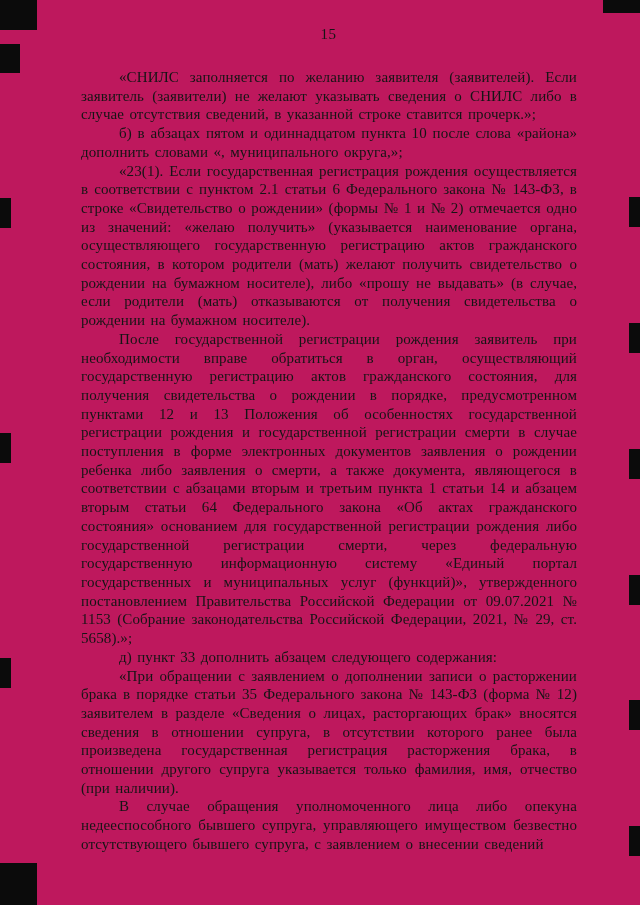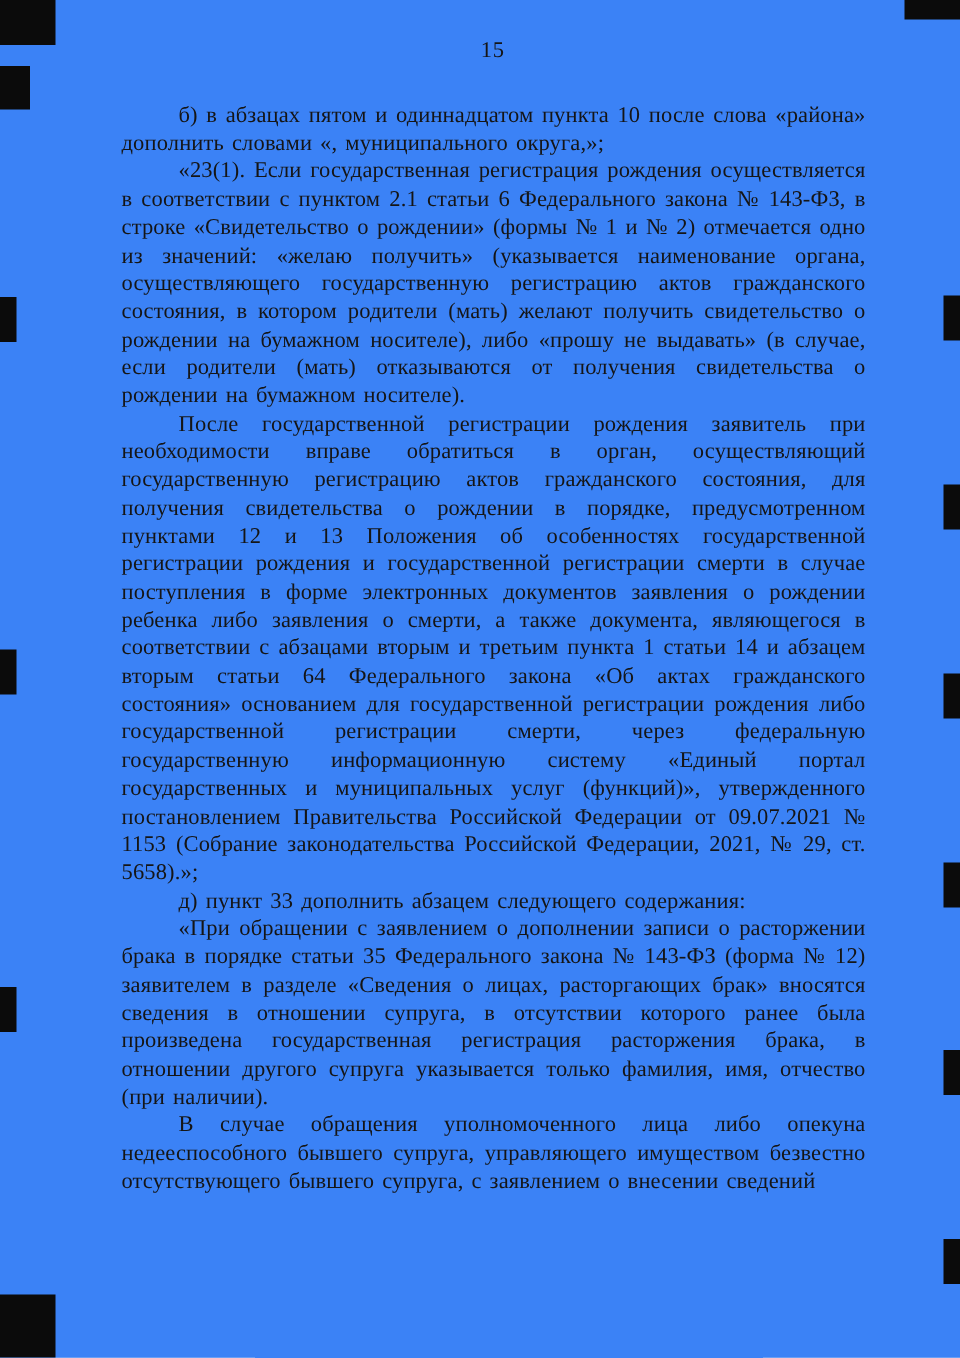--- a/index.html
+++ b/index.html
@@ -8,21 +8,21 @@
       height: 905px;
       background: #f6f6f4;
       position: relative;
       overflow: hidden;
       font-family: "Liberation Serif", "DejaVu Serif", serif;
       color: #151515;
     }
     .page {
       position: absolute;
       inset: 0;
-      background: #3b82f6;
+      background: #be185d;
     }
     .page-number {
       position: absolute;
       top: 26px;
       left: 80px;
       width: 497px;
       text-align: center;
       font-size: 15px;
       letter-spacing: 0.5px;
     }
@@ -60,20 +60,21 @@
     .m-r6 { right: 0; top: 826px; width: 11px; height: 30px; }
   </style>
 </head>
 <body>
 
 <div class="page">
 
   <div class="page-number">15</div>
 
   <div class="body-text">
+    <p>«СНИЛС заполняется по желанию заявителя (заявителей). Если заявитель (заявители) не желают указывать сведения о СНИЛС либо в случае отсутствия сведений, в указанной строке ставится прочерк.»;</p>
     <p>б) в абзацах пятом и одиннадцатом пункта 10 после слова «района» дополнить словами «, муниципального округа,»;</p>
     <p>«23(1). Если государственная регистрация рождения осуществляется в соответствии с пунктом 2.1 статьи 6 Федерального закона № 143-ФЗ, в строке «Свидетельство о рождении» (формы № 1 и № 2) отмечается одно из значений: «желаю получить» (указывается наименование органа, осуществляющего государственную регистрацию актов гражданского состояния, в котором родители (мать) желают получить свидетельство о рождении на бумажном носителе), либо «прошу не выдавать» (в случае, если родители (мать) отказываются от получения свидетельства о рождении на бумажном носителе).</p>
     <p>После государственной регистрации рождения заявитель при необходимости вправе обратиться в орган, осуществляющий государственную регистрацию актов гражданского состояния, для получения свидетельства о рождении в порядке, предусмотренном пунктами 12 и 13 Положения об особенностях государственной регистрации рождения и государственной регистрации смерти в случае поступления в форме электронных документов заявления о рождении ребенка либо заявления о смерти, а также документа, являющегося в соответствии с абзацами вторым и третьим пункта 1 статьи 14 и абзацем вторым статьи 64 Федерального закона «Об актах гражданского состояния» основанием для государственной регистрации рождения либо государственной регистрации смерти, через федеральную государственную информационную систему «Единый портал государственных и муниципальных услуг (функций)», утвержденного постановлением Правительства Российской Федерации от 09.07.2021 № 1153 (Собрание законодательства Российской Федерации, 2021, № 29, ст. 5658).»;</p>
     <p>д) пункт 33 дополнить абзацем следующего содержания:</p>
     <p>«При обращении с заявлением о дополнении записи о расторжении брака в порядке статьи 35 Федерального закона № 143-ФЗ (форма № 12) заявителем в разделе «Сведения о лицах, расторгающих брак» вносятся сведения в отношении супруга, в отсутствии которого ранее была произведена государственная регистрация расторжения брака, в отношении другого супруга указывается только фамилия, имя, отчество (при наличии).</p>
     <p>В случае обращения уполномоченного лица либо опекуна недееспособного бывшего супруга, управляющего имуществом безвестно отсутствующего бывшего супруга, с заявлением о внесении сведений</p>
   </div>
 
   <div class="scan-mark m-tl"></div>
   <div class="scan-mark m-l1"></div>

